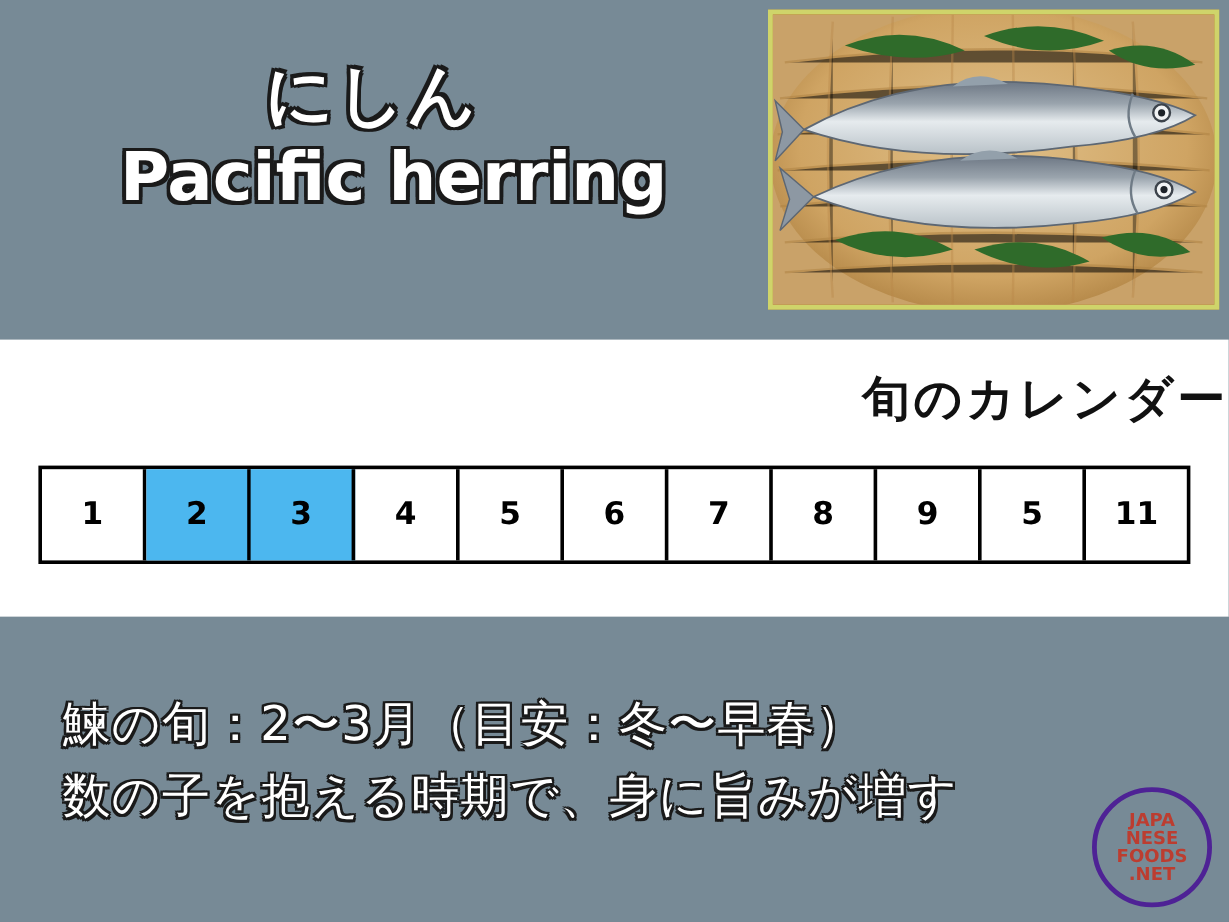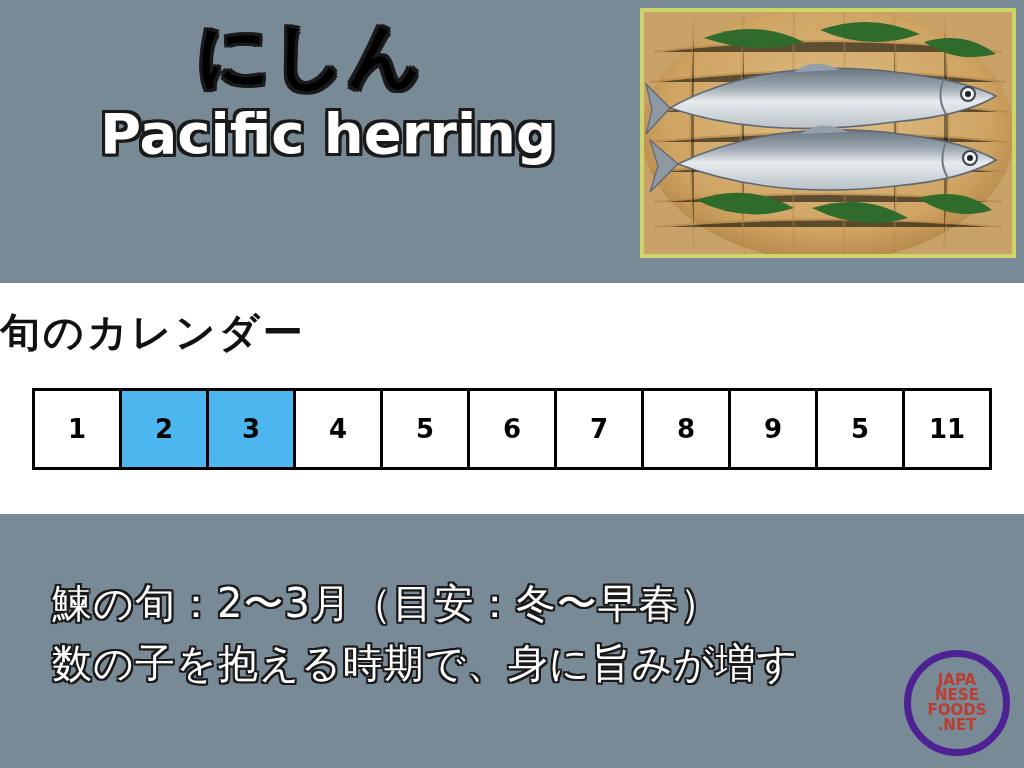--- a/index.html
+++ b/index.html
@@ -31,30 +31,31 @@
   }
   .title-block {
     position: absolute;
     left: 0;
     top: 14px;
     width: 620px;
     text-align: center;
   }
   .title-ja {
     font-family: "DejaVu Sans", sans-serif;
-    font-size: 72px;
-    font-weight: bold;
-    color: #000000;
+    font-size: 56px;
+    font-weight: bold;
+    color: #ffffff;
     line-height: 1.15;
     letter-spacing: 2px;
     text-shadow:
       -3px -3px 0 #1a1a1a, 3px -3px 0 #1a1a1a,
       -3px  3px 0 #1a1a1a, 3px  3px 0 #1a1a1a,
       -3px  0   0 #1a1a1a, 3px  0   0 #1a1a1a,
        0   -3px 0 #1a1a1a, 0    3px 0 #1a1a1a;
+    margin-top: 34px;
   }
   .title-en {
     font-family: "DejaVu Sans", sans-serif;
     font-size: 56px;
     font-weight: bold;
     color: #ffffff;
     line-height: 1.1;
     margin-top: 6px;
     letter-spacing: 0px;
     text-shadow:
@@ -82,21 +83,21 @@
   
   .calendar-panel {
     position: absolute;
     left: 0;
     top: 283px;
     width: 1024px;
     height: 231px;
     background: #ffffff;
   }
   .calendar-title {
-    text-align: left;
+    text-align: right;
     font-family: "DejaVu Sans", sans-serif;
     font-size: 40px;
     font-weight: bold;
     color: #111111;
     letter-spacing: 3px;
     padding-top: 22px;
   }
   .months {
     position: absolute;
     left: 32px;
@@ -147,21 +148,21 @@
   .note-line.l1 { position: absolute; left: 52px; top: 62px; }
   .note-line.l2 { position: absolute; left: 52px; top: 122px; }
 
   
   .watermark {
     position: absolute;
     right: 14px;
     bottom: 12px;
     width: 92px;
     height: 92px;
-    border: 7px solid #4c1d95;
+    border: 4px solid #4c1d95;
     border-radius: 50%;
     display: flex;
     align-items: center;
     justify-content: center;
     opacity: 0.95;
   }
   .watermark-text {
     font-family: "DejaVu Sans", sans-serif;
     font-size: 15px;
     font-weight: bold;

